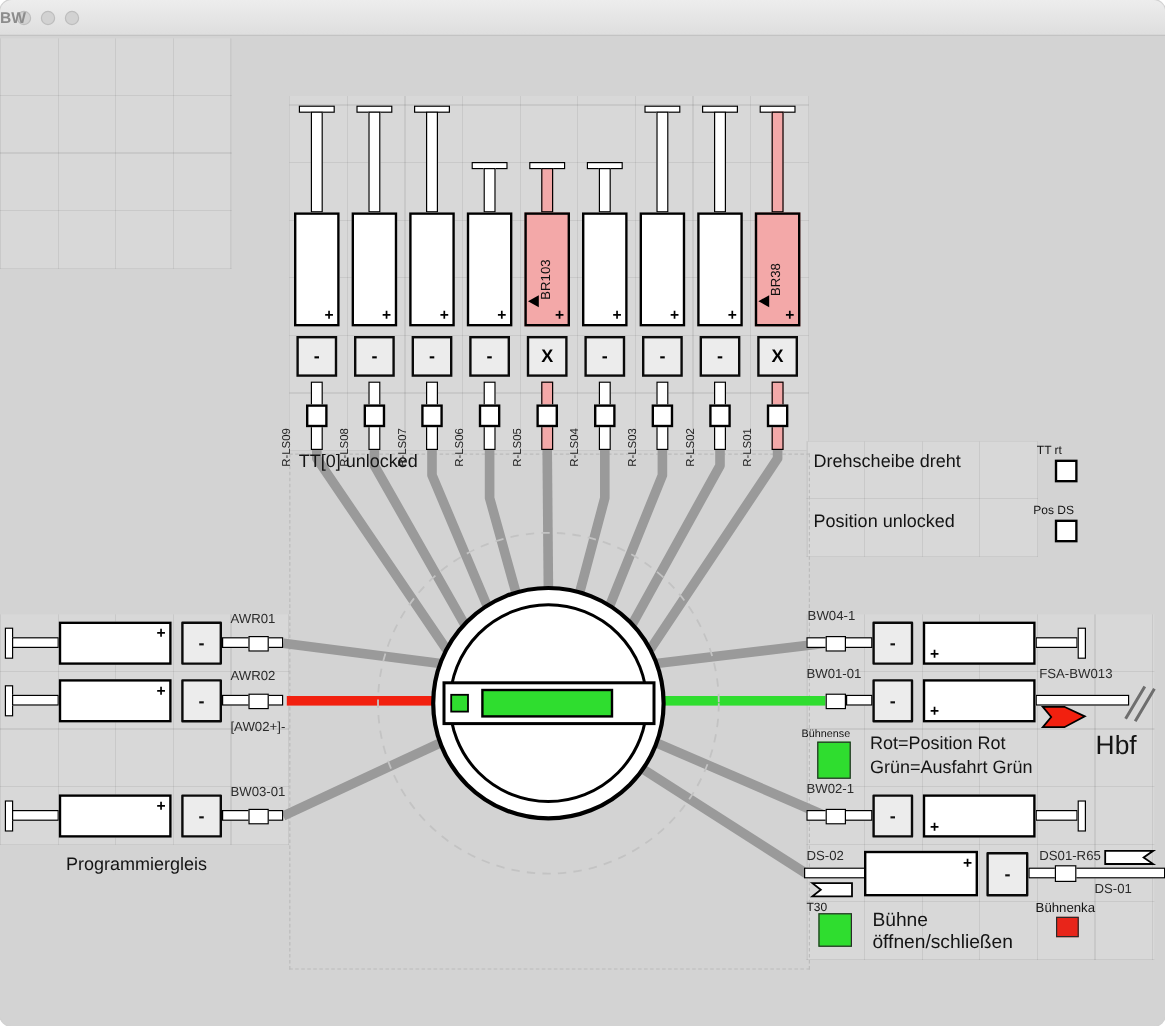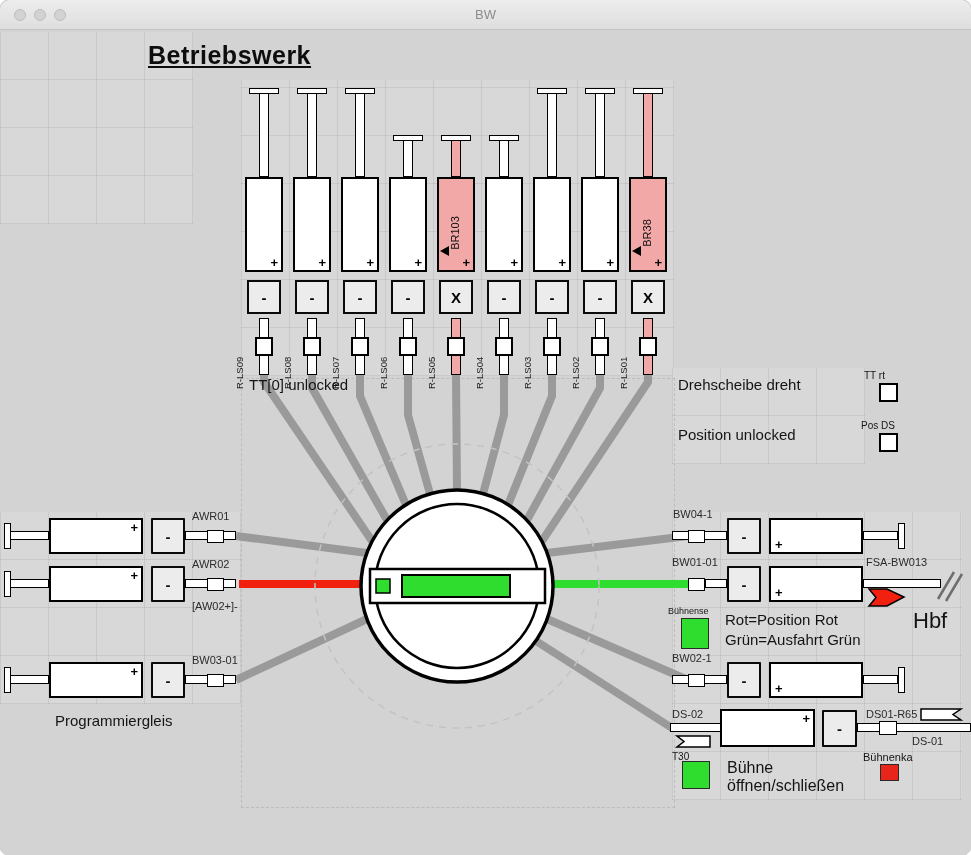--- a/index.html
+++ b/index.html
@@ -4,22 +4,22 @@
 <style>
   * { box-sizing: border-box; margin: 0; padding: 0; }
   html,body { background:#ffffff; font-family:"Liberation Sans", sans-serif; }
   .window { position:relative; width:971px; height:855px; border-radius:10px; overflow:hidden;
             box-shadow:0 0 0 1px rgba(0,0,0,.18); background:#d3d3d3; }
   
   .titlebar { position:absolute; left:0; top:0; width:100%; height:30px;
               background:linear-gradient(#ededed,#dedede); border-bottom:1px solid #c3c3c3; z-index:10; }
   .tl { position:absolute; top:9px; width:12px; height:12px; border-radius:50%;
         background:#d2d2d2; border:1px solid #bdbdbd; }
-  .win-title { position:absolute; left:0; right:0; top:7px; text-align:center;
-               font-size:13px; font-weight:400; color:#8c8c8c; }
+  .win-title { position:absolute; left:0; right:0; top:7px; 
+               font-size:13px; font-weight:700; color:#8c8c8c; }
   
   .canvas { position:absolute; left:0; top:30px; width:971px; height:825px; background:#d3d3d3; }
   .gridreg { position:absolute; z-index:0; background-color:#d8d8d8;
      background-image:
        repeating-linear-gradient(0deg, rgba(0,0,0,.07) 0 1px, transparent 1px 48px),
        repeating-linear-gradient(90deg, rgba(0,0,0,.07) 0 1px, transparent 1px 48px); }
   .dashed-panel { position:absolute; z-index:0; border:1px dashed #bcbcbc; }
   svg.tracks { position:absolute; left:0; top:0; z-index:1; }
   .page-title { position:absolute; left:148px; top:11px; font-size:25px; font-weight:700;
                 text-decoration:underline; color:#0d0d0d; letter-spacing:.5px; z-index:2; }
@@ -101,21 +101,20 @@
       <circle cx="457" cy="556" r="82" fill="#ffffff" stroke="#000" stroke-width="2.5"></circle>
       <rect x="370" y="539" width="175" height="34" fill="#ffffff" stroke="#000" stroke-width="2.5"></rect>
       <rect x="376" y="549" width="14" height="14" style="fill:var(--green)" stroke="#000" stroke-width="1.5"></rect>
       <rect x="402" y="545" width="108" height="22" style="fill:var(--green)" stroke="#000" stroke-width="2"></rect>
       <polygon points="869,559 887,559 904,567 887,576 869,576 876,567.5" style="fill:var(--red)" stroke="#000" stroke-width="1.5"></polygon>
       <path d="M938,569 L954,542 M946,571 L962,544" stroke="#6e6e6e" stroke-width="2.5"></path>
       <polygon points="677,706 710,706 710,717 677,717 684,711.5" fill="#fff" stroke="#000" stroke-width="1.5"></polygon>
       <polygon points="921,679 961,679 953,684.5 961,690 921,690" fill="#fff" stroke="#000" stroke-width="1.5"></polygon>
     </svg>
 
-    <div class="page-title">Betriebswerk</div>
 
     <div id="stubs">
         <div class="s-hbar" style="left: 249px; top: 58px;"></div>
         <div class="s-vstem" style="left: 259px; top: 63px; height: 84px;"></div>
         <div class="s-blk" style="left: 245px; top: 147px;">
           <span class="plus br">+</span>
         </div>
         <div class="s-btn" style="left: 247px; top: 250px;">-</div>
         <div class="s-vtrack" style="left: 259px; top: 288px;"></div>
         <div class="s-sensor" style="left: 255px; top: 307px;"></div>

